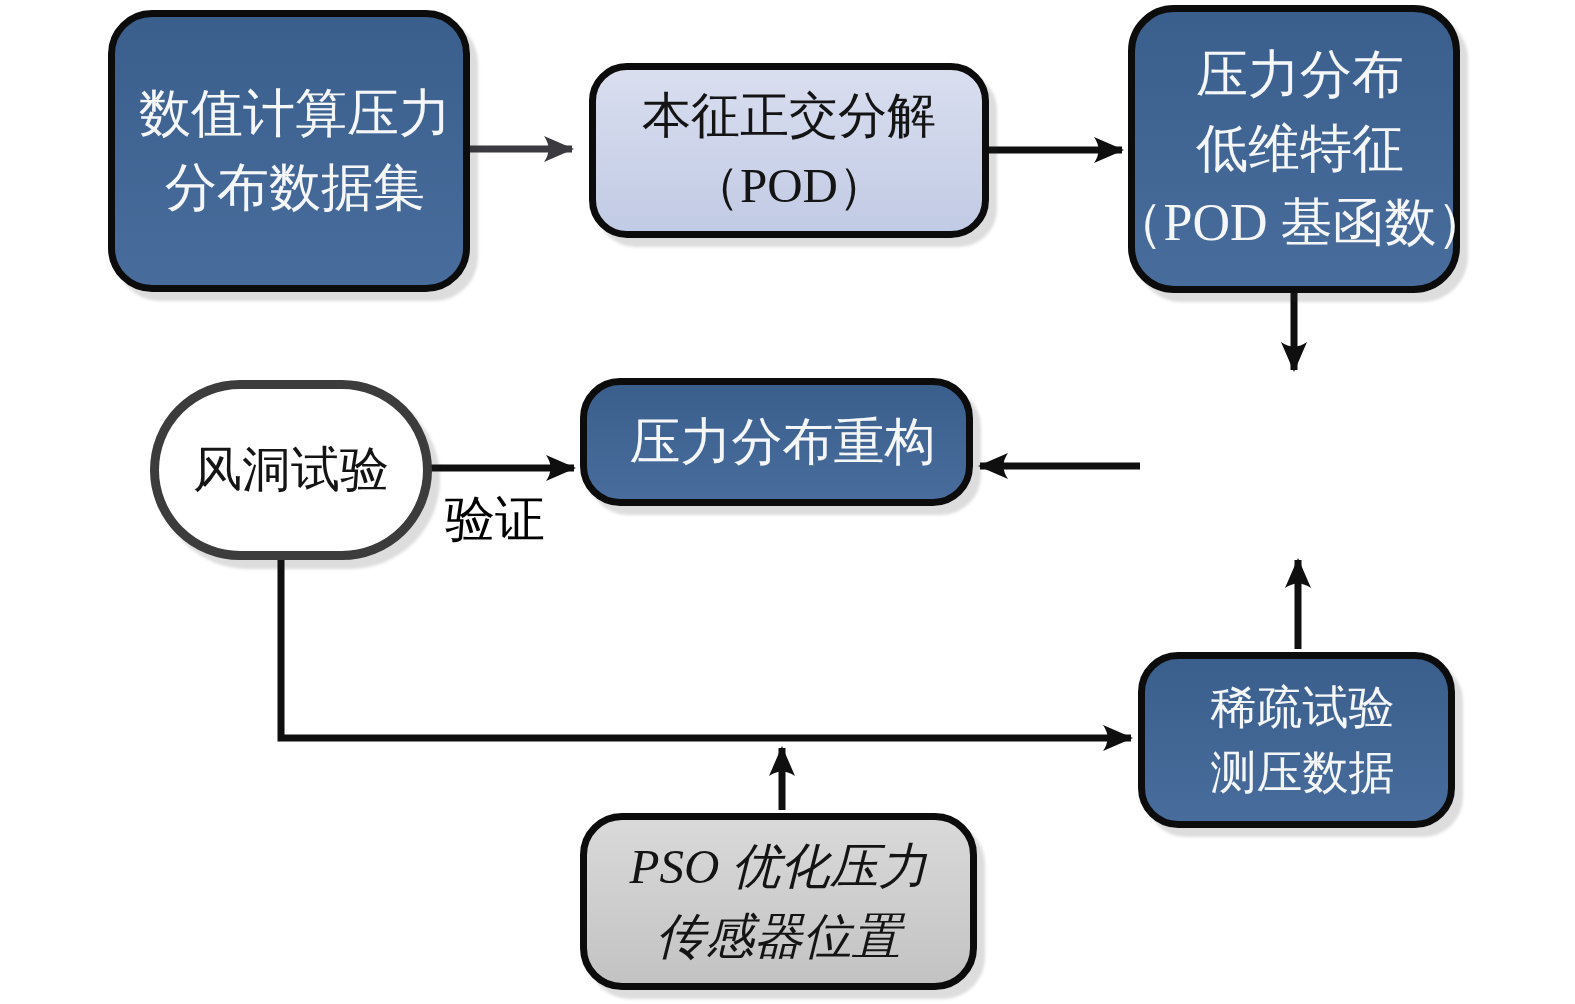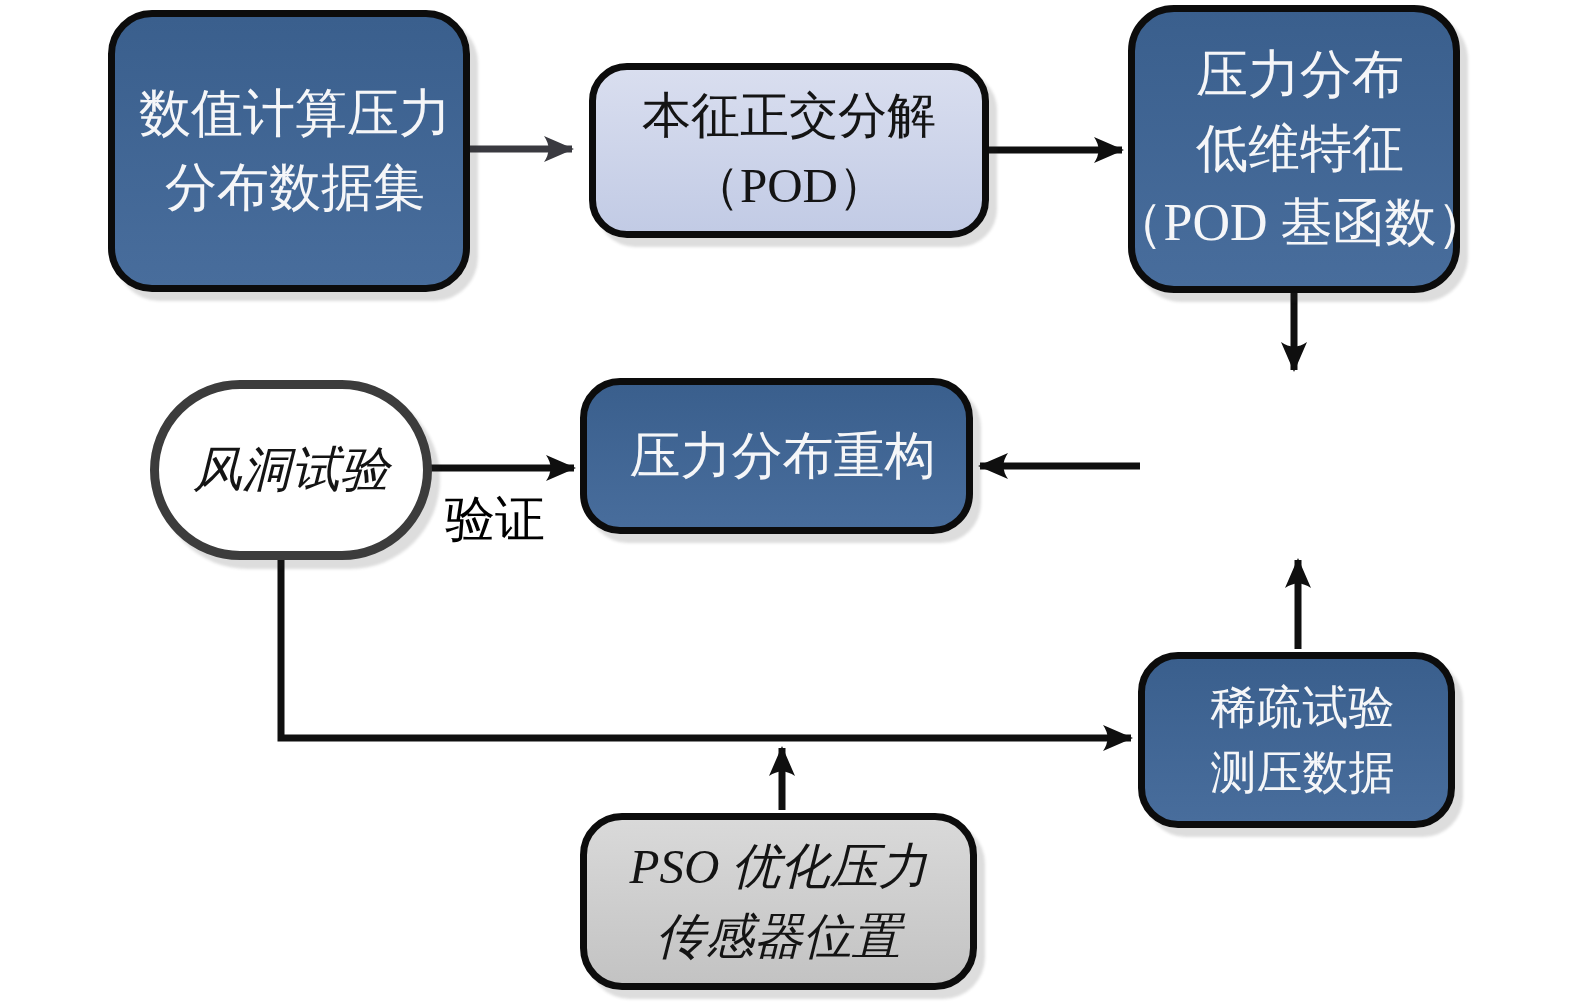--- a/index.html
+++ b/index.html
@@ -69,22 +69,22 @@
     background: var(--stadium-fill);
     border: 9px solid var(--stadium-border);
     color: var(--light-box-text);
   }
 
   
   .n-numerical { left: 108px; top: 10px;  width: 362px; height: 282px; border-radius: 44px; font-size: 52px; }
   .n-pod       { left: 580px; top: 63px;  width: 400px; height: 175px; border-radius: 38px; font-size: 49px; }
   .n-lowdim    { left: 1128px; top: 5px;  width: 332px; height: 288px; border-radius: 46px; font-size: 52px; }
   .n-cs        { left: 1142px; top: 378px; width: 310px; height: 175px; border-radius: 38px; font-size: 47px; }
-  .n-recon     { left: 580px; top: 378px; width: 393px; height: 156px; border-radius: 40px; font-size: 51px; }
-  .n-windtunnel{ left: 150px; top: 380px; width: 282px; height: 180px; border-radius: 92px; font-size: 49px; font-style: italic; }
+  .n-recon     { left: 580px; top: 378px; width: 393px; height: 128px; border-radius: 40px; font-size: 51px; }
+  .n-windtunnel{ left: 150px; top: 380px; width: 282px; height: 180px; border-radius: 92px; font-size: 49px; }
   .n-sparse    { left: 1138px; top: 652px; width: 317px; height: 176px; border-radius: 40px; font-size: 46px; align-items: center; }
   .n-pso       { left: 580px; top: 813px; width: 397px; height: 177px; border-radius: 42px; font-size: 49px; }
 
   .edge-label {
     position: absolute;
     left: 445px; top: 494px;
     font-size: 50px;
     color: #000000;
     line-height: 1;
   }

